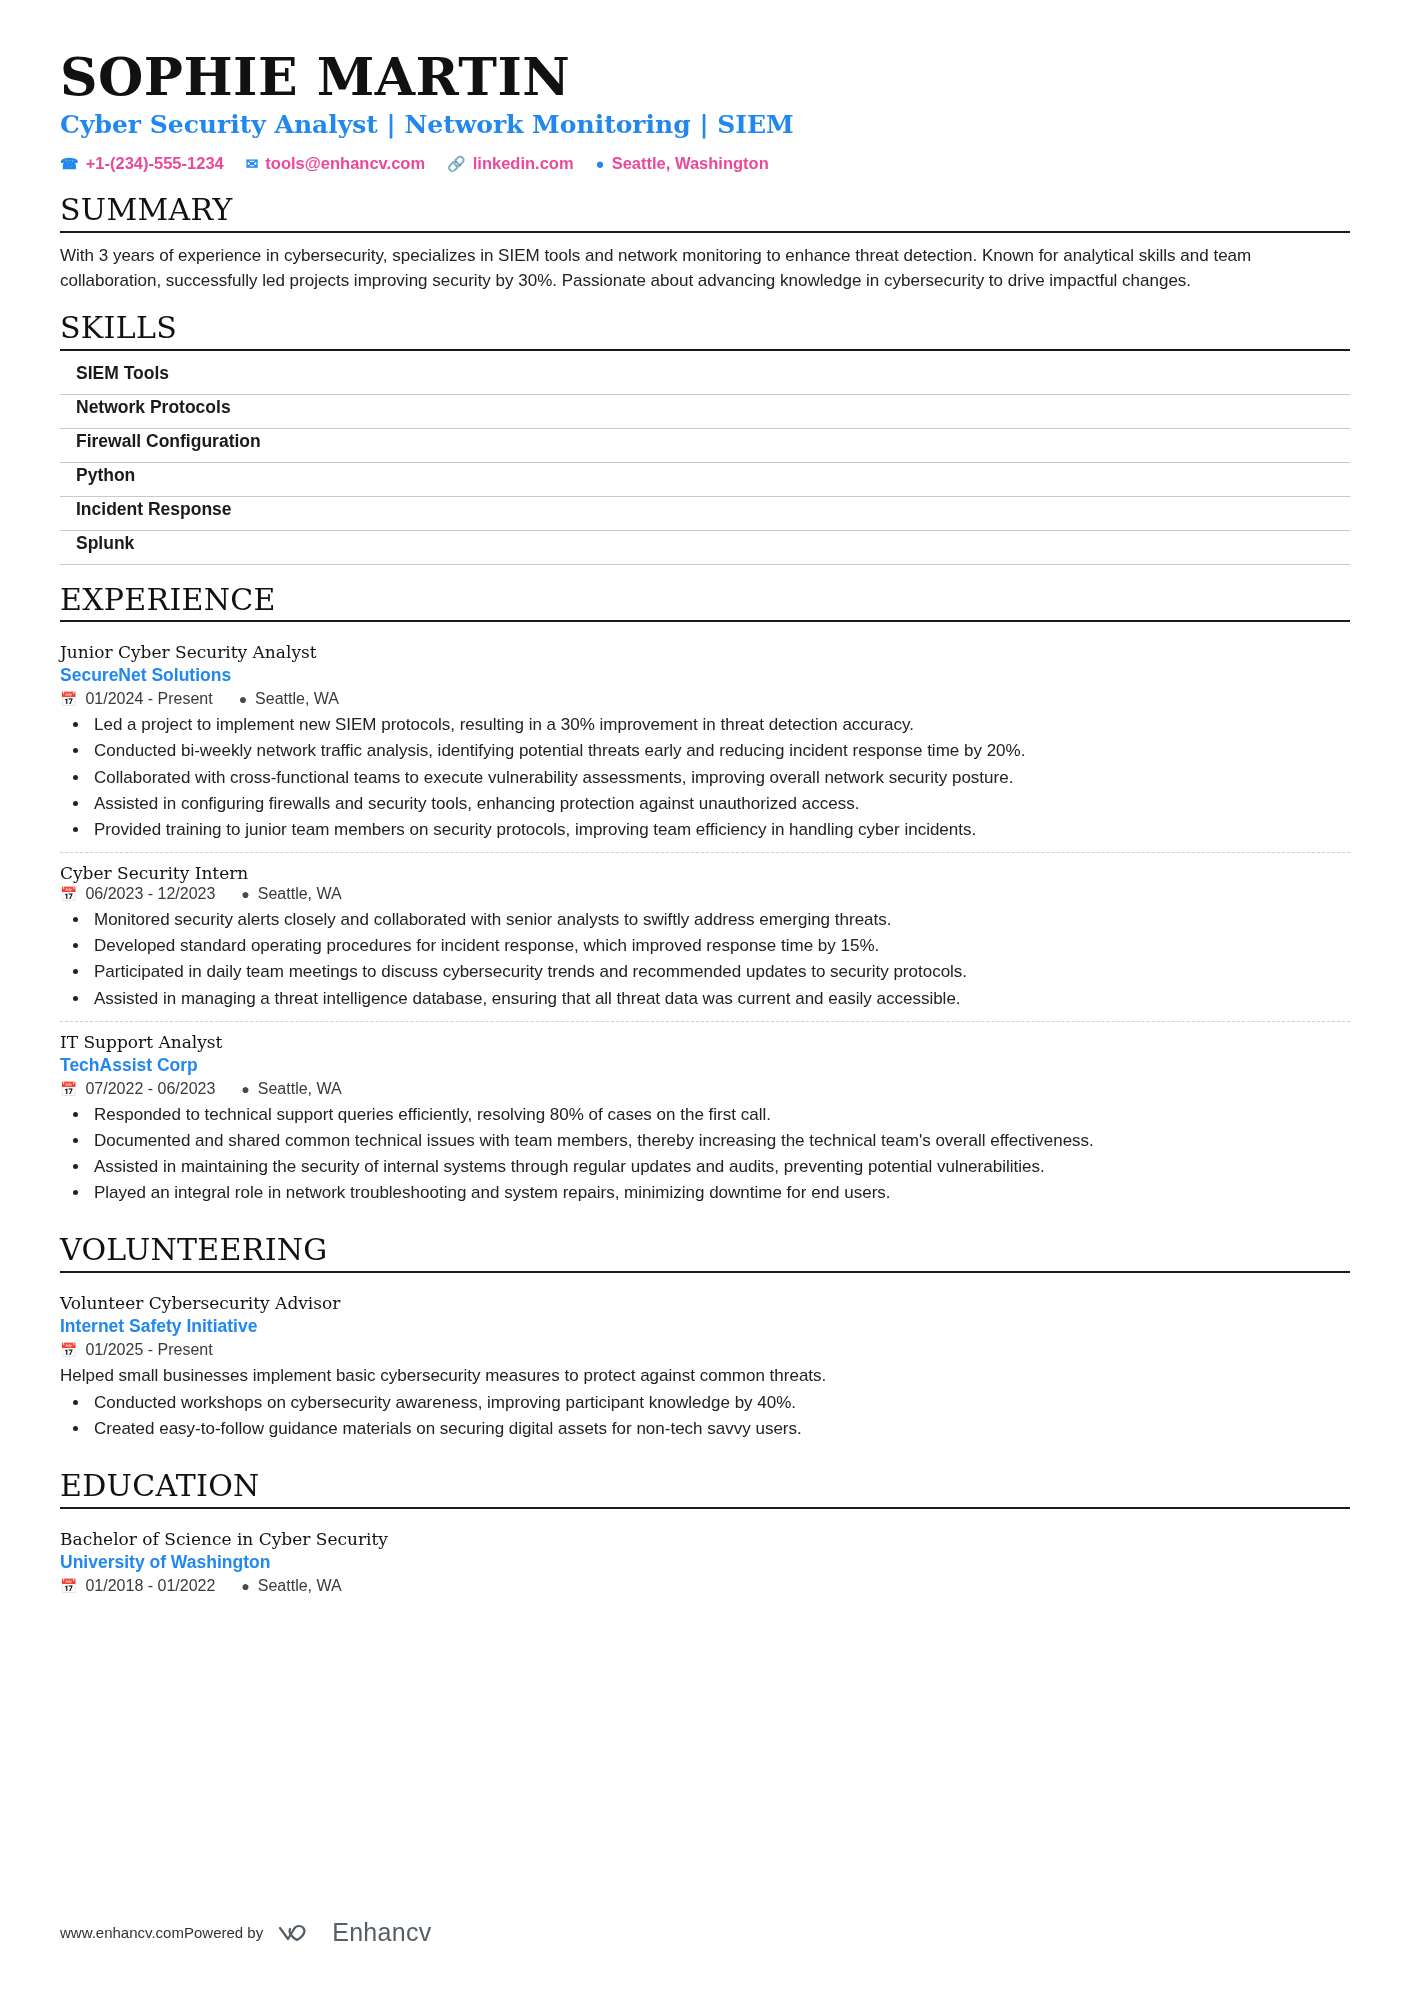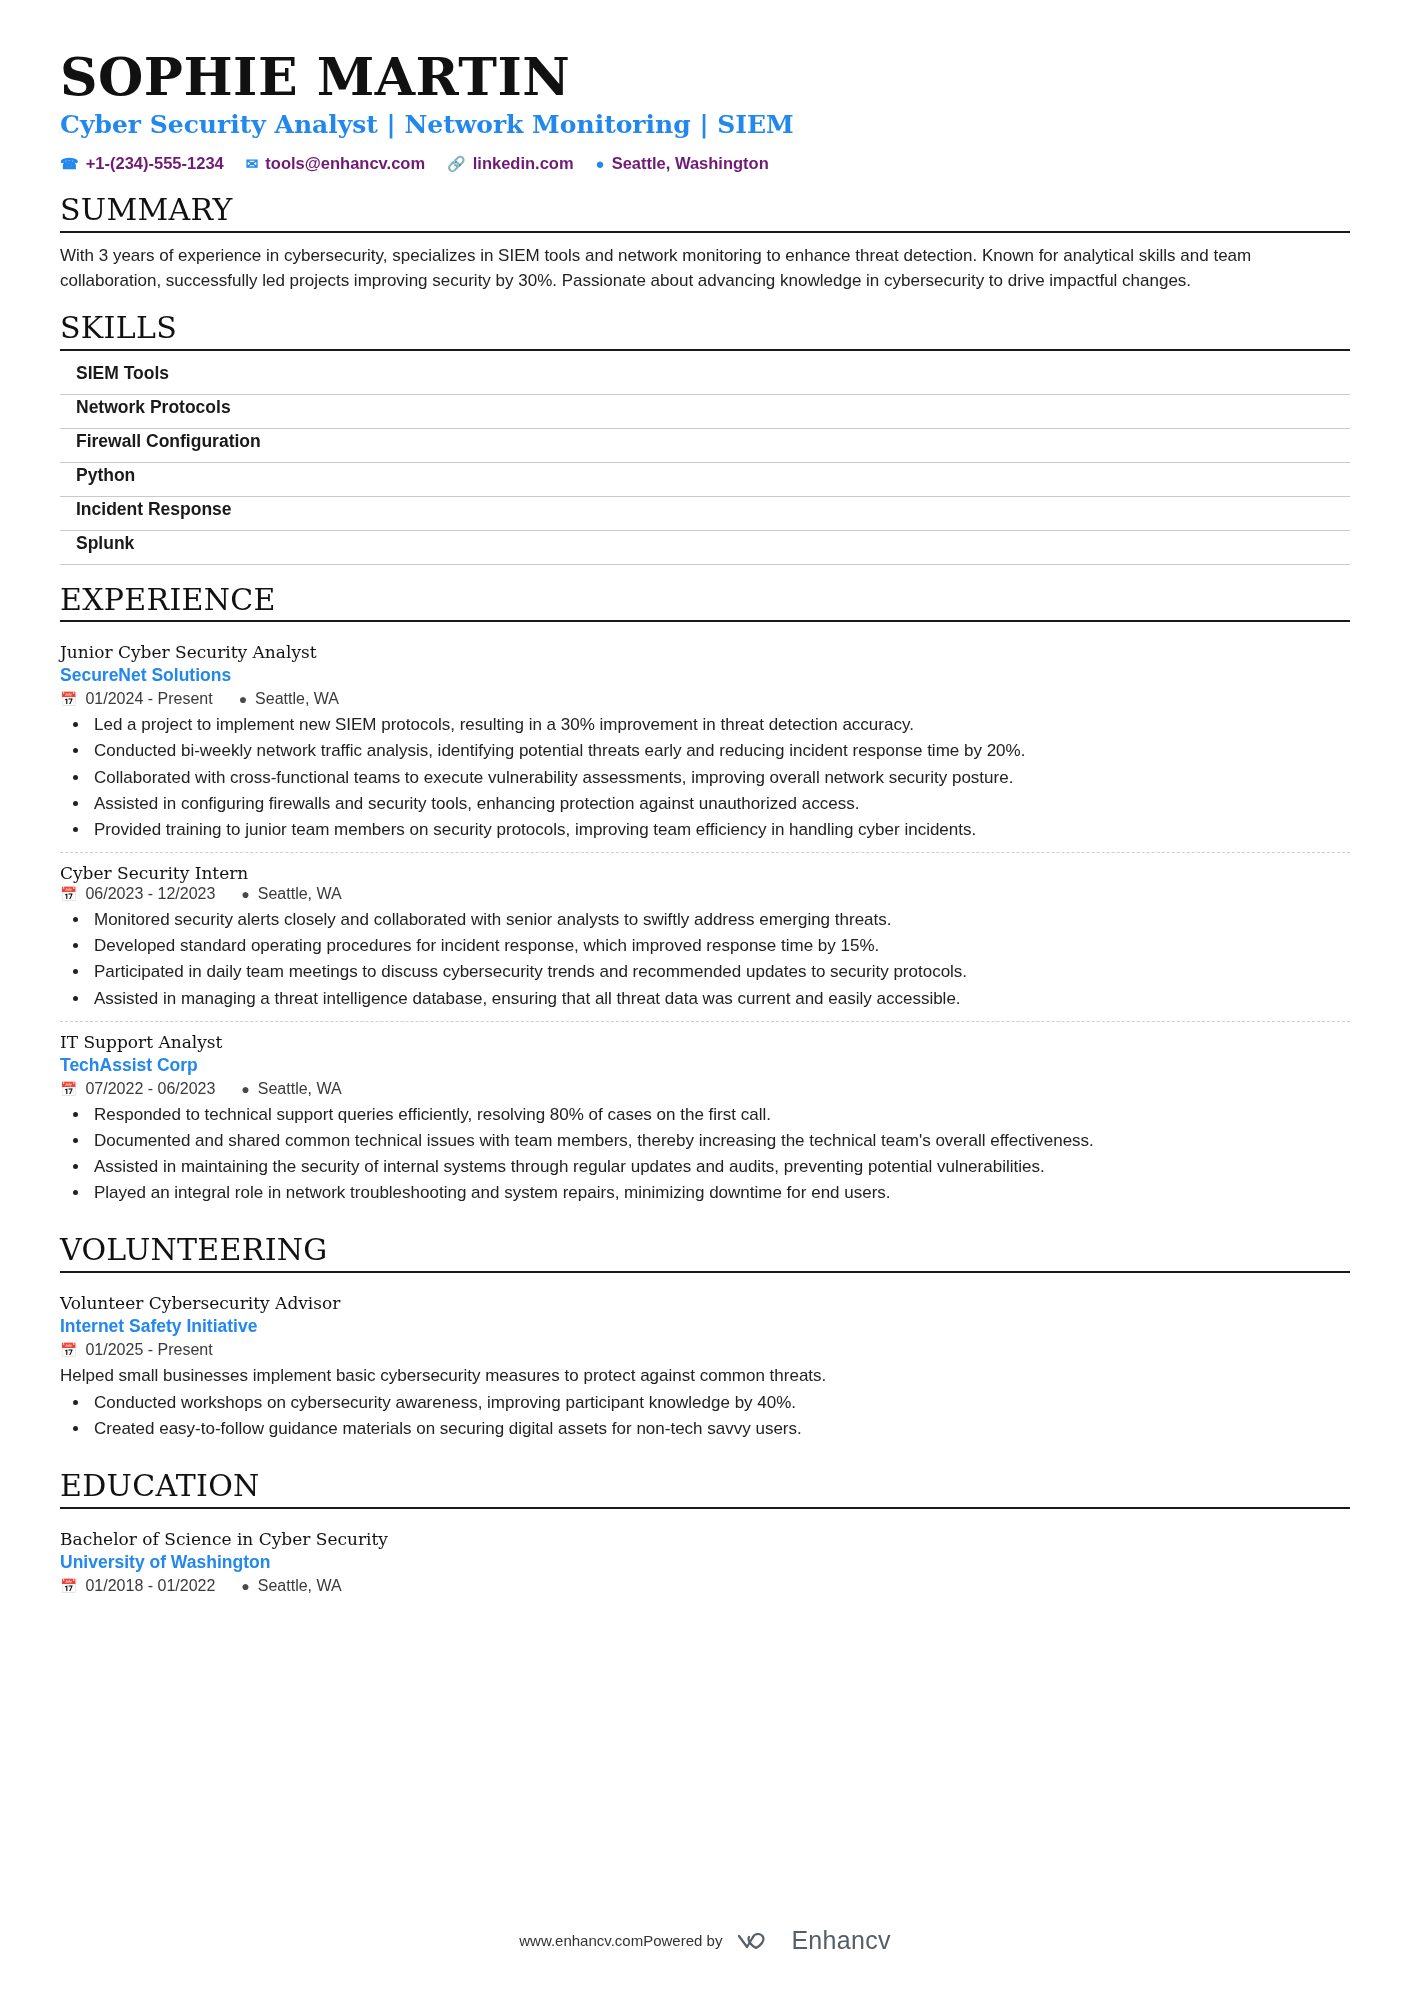--- a/index.html
+++ b/index.html
@@ -42,21 +42,21 @@
     flex-wrap: wrap;
     align-items: center;
     gap: 22px;
     font-size: 16.5px;
     font-weight: 700;
     color: #222;
     margin-bottom: 20px;
   }
   .contact-item { display: inline-flex; align-items: center; gap: 7px; }
   .contact-item .ico { color: #2288ee; font-size: 15px; line-height: 1; display: inline-block; }
-  .contact-item .txt { color: #701a75; }
+  .contact-item .txt { color: #ec4899; }
 
   
   .section { margin-bottom: 4px; }
   .section-title {
     font-family: "DejaVu Serif", "Liberation Serif", serif;
     font-weight: 400;
     font-size: 30px;
     letter-spacing: 0.3px;
     color: #111;
     margin: 18px 0 0 0;
@@ -136,24 +136,24 @@
     line-height: 1.45;
     color: #222;
     margin: 4px 0 2px 0;
   }
 
   
   .footer {
     position: absolute;
     left: 60px;
     right: 60px;
-    bottom: 40px;
+    bottom: 48px;
     display: flex;
     align-items: center;
-    justify-content: center;
+    justify-content: flex-start;
     font-size: 15px;
     color: #333;
   }
   .footer .powered { display: flex; align-items: center; gap: 14px; }
   .footer .powered-label { font-size: 15px; color: #333; }
   .brand { display: inline-flex; align-items: center; gap: 21px; }
   .brand-name {
     font-size: 25px;
     color: #555e66;
     letter-spacing: 0.3px;

